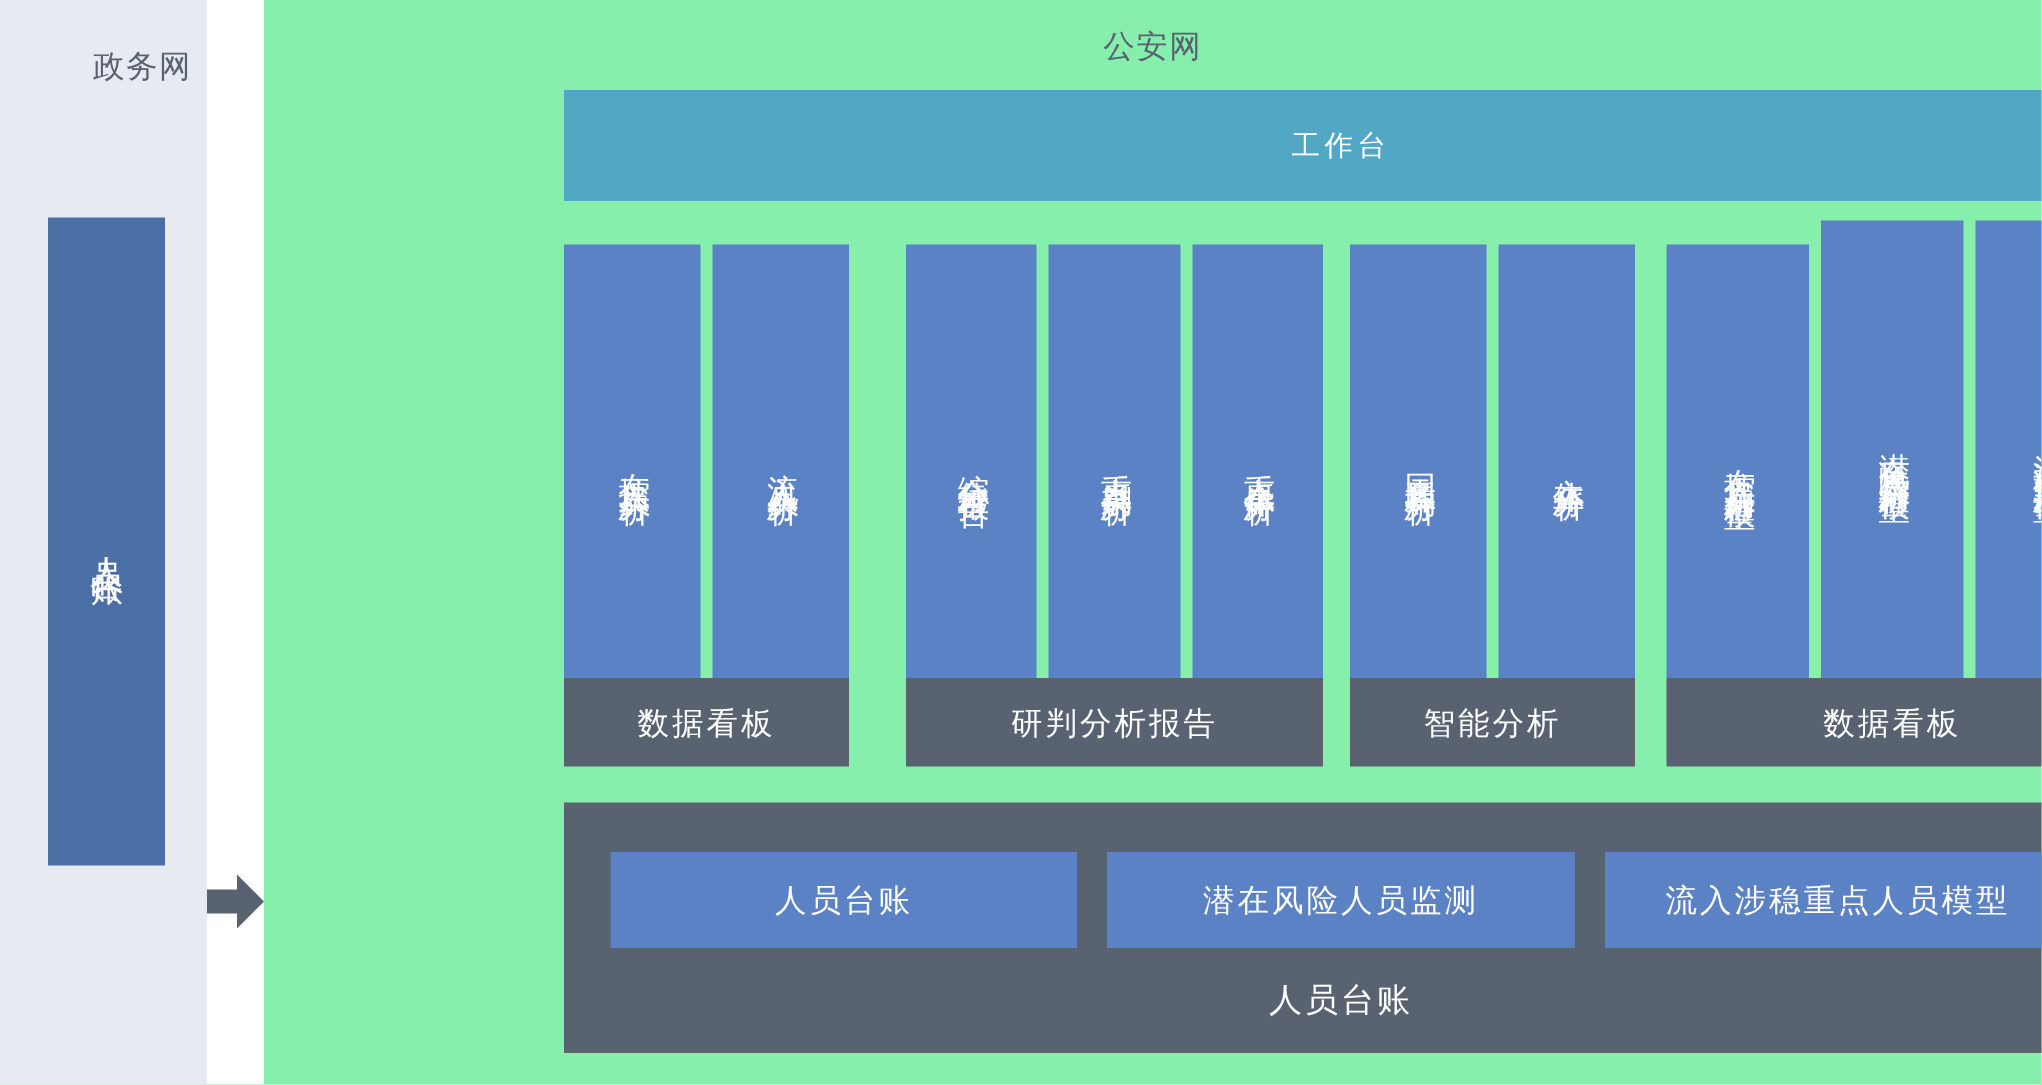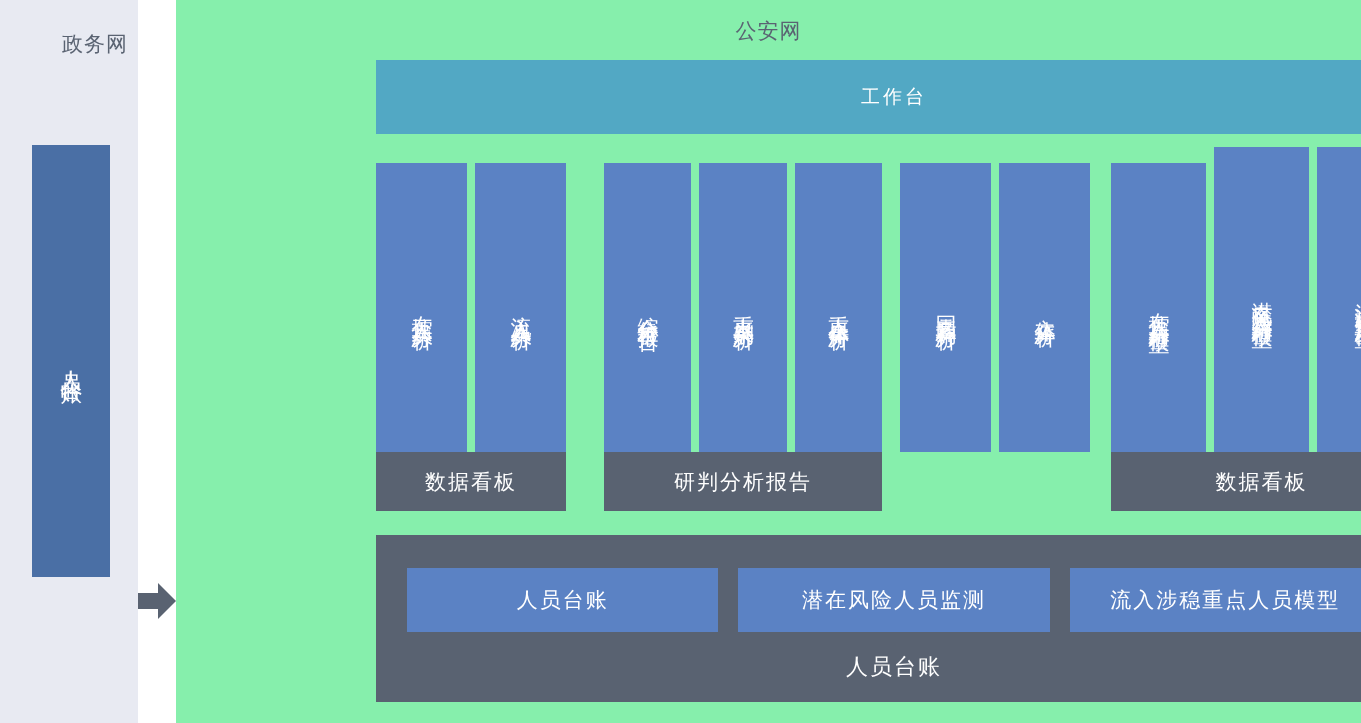--- a/index.html
+++ b/index.html
@@ -268,20 +268,23 @@
 
     <div class="group" id="group-2">
       <div class="group-cols">
         <div class="col">
           <span class="v-text">同素异构分析</span>
         </div>
         <div class="col">
           <span class="v-text">立体分析</span>
         </div>
       </div>
+      <div class="group-bar">
+        <span class="group-bar-label">智能分析</span>
+      </div>
     </div>
 
     <div class="group" id="group-3">
       <div class="group-cols">
         <div class="col">
           <span class="v-text">在控人员分析模型</span>
         </div>
         <div class="col tall">
           <span class="v-text">潜在风险人员分析模型</span>
         </div>

